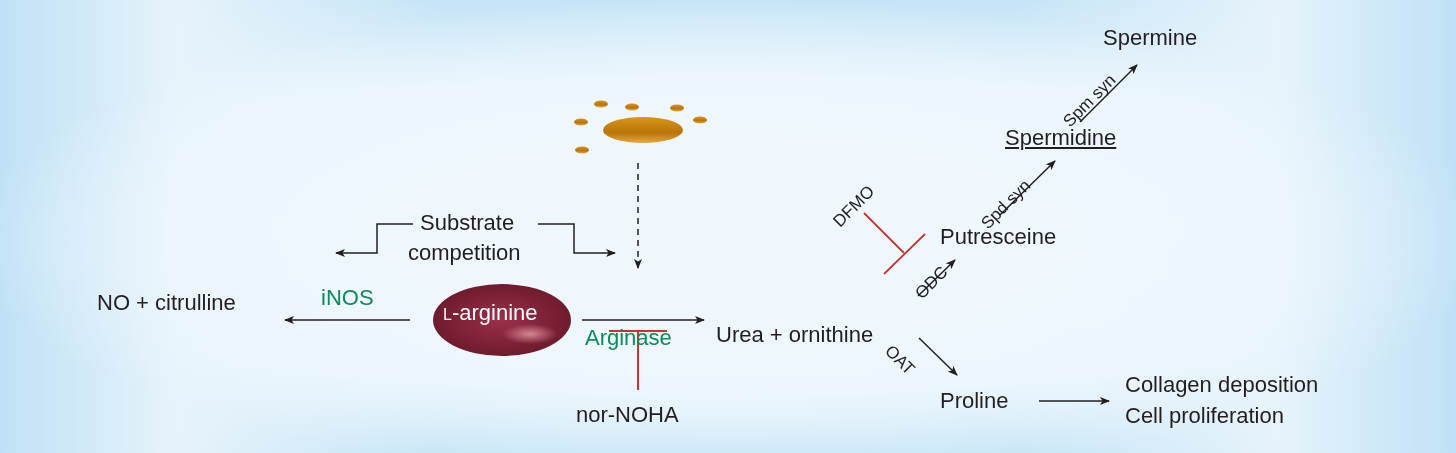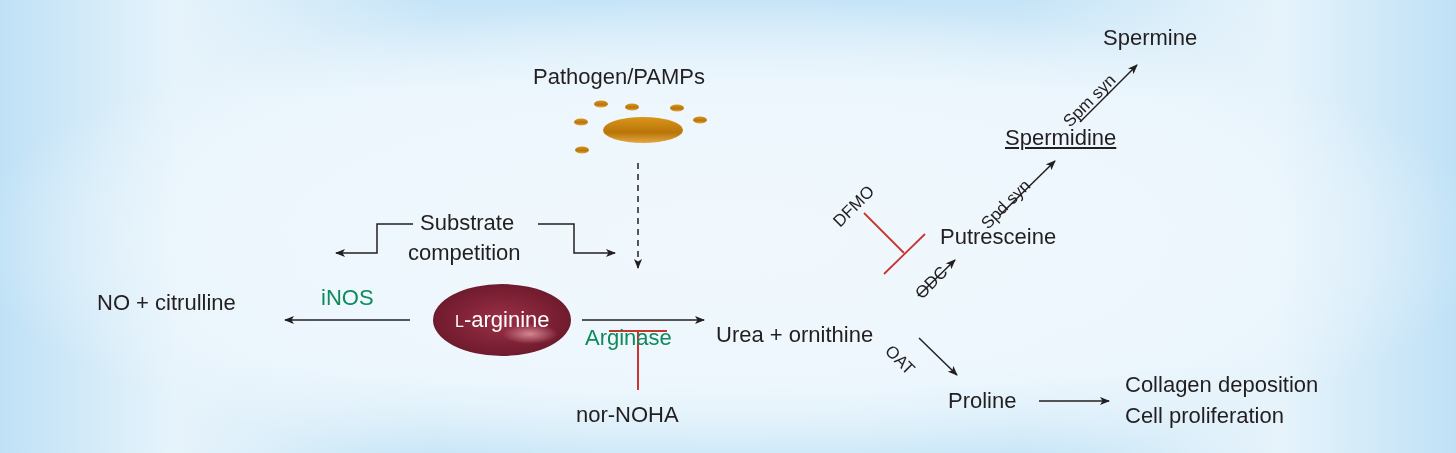--- a/index.html
+++ b/index.html
@@ -82,31 +82,30 @@
 
     <line x1="1000" y1="215" x2="1055" y2="161" stroke="#231f20" stroke-width="1.5" marker-end="url(#ah)"></line>
 
     <line x1="1080" y1="122" x2="1137" y2="65" stroke="#231f20" stroke-width="1.5" marker-end="url(#ah)"></line>
 
     <line x1="919" y1="338" x2="957" y2="375" stroke="#231f20" stroke-width="1.5" marker-end="url(#ah)"></line>
 
     <line x1="1039" y1="401" x2="1109" y2="401" stroke="#231f20" stroke-width="1.5" marker-end="url(#ah)"></line>
   </svg>
 
-  <div class="lbl" style="left:533px; top:66px;">Pathogen/PAMPs</div>
 
   <div class="lbl" style="left:420px; top:212px;">Substrate</div>
   <div class="lbl" style="left:408px; top:242px;">competition</div>
 
   <div class="lbl green" style="left:321px; top:287px;text-align:right;">iNOS</div>
   <div class="lbl green" style="left:585px; top:287px;margin-top:40px;">Arginase</div>
 
   <div class="lbl" style="left:97px; top:292px;">NO + citrulline</div>
 
-  <div class="lbl" style="left:443px; top:309px; color:#ffffff; font-size:22px;margin-left:12px;"><span style="font-size: 16px;">L</span>-arginine</div>
+  <div class="lbl" style="left:443px; top:302px; color:#ffffff; font-size:22px;"><span style="font-size: 16px;">L</span>-arginine</div>
 
   <div class="lbl" style="left:716px; top:324px;">Urea + ornithine</div>
 
   <div class="lbl" style="left:576px; top:404px;">nor-NOHA</div>
 
   <div class="lbl small rot" style="left:830px; top:218px; transform: rotate(-45deg);">DFMO</div>
 
   <div class="lbl small rot" style="left:912px; top:290px; transform: rotate(-45deg);">ODC</div>
 
   <div class="lbl" style="left:940px; top:226px;">Putresceine</div>
@@ -114,17 +113,17 @@
   <div class="lbl small rot" style="left:978px; top:220px; transform: rotate(-45deg);">Spd syn</div>
 
   <div class="lbl" style="left:1005px; top:127px;text-decoration:underline;">Spermidine</div>
 
   <div class="lbl small rot" style="left:1060px; top:118px; transform: rotate(-45deg);">Spm syn</div>
 
   <div class="lbl" style="left:1103px; top:27px;">Spermine</div>
 
   <div class="lbl small rot" style="left:894px; top:342px; transform: rotate(45deg);">OAT</div>
 
-  <div class="lbl" style="left:940px; top:390px;margin-left:8px;">Proline</div>
+  <div class="lbl" style="left:940px; top:390px;">Proline</div>
 
   <div class="lbl" style="left:1125px; top:405px;">Cell proliferation</div>
   <div class="lbl" style="left:1125px; top:374px;">Collagen deposition</div>
 </div>
 
 </body></html>

